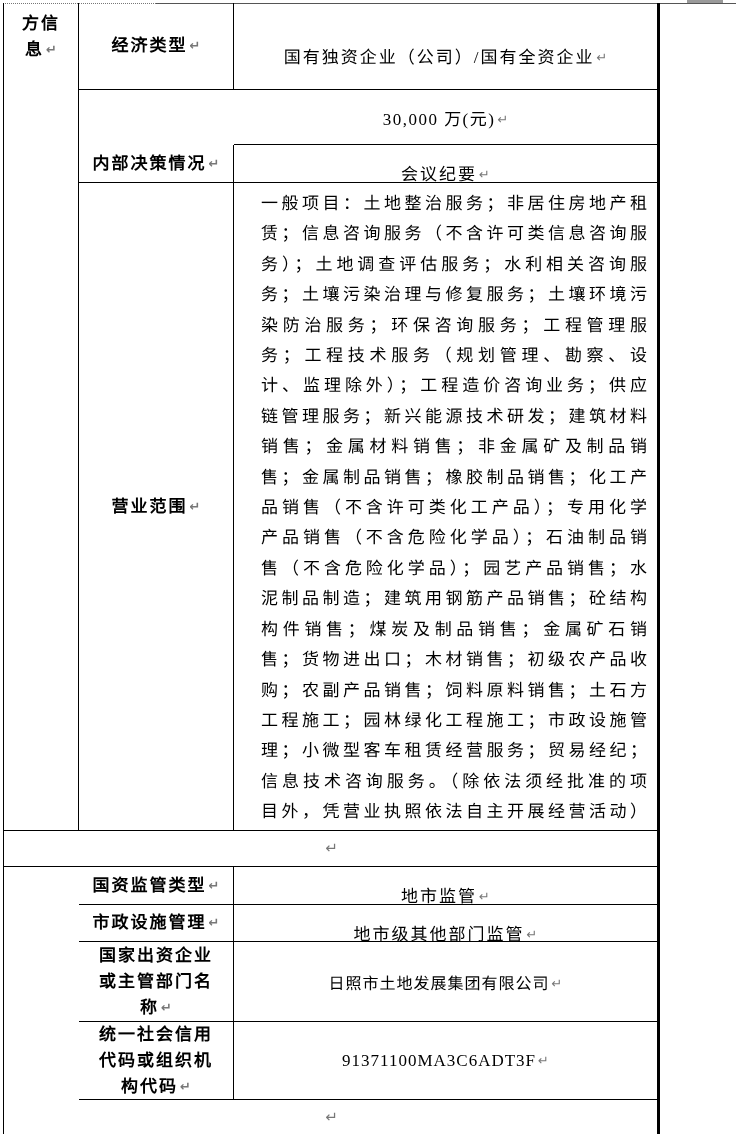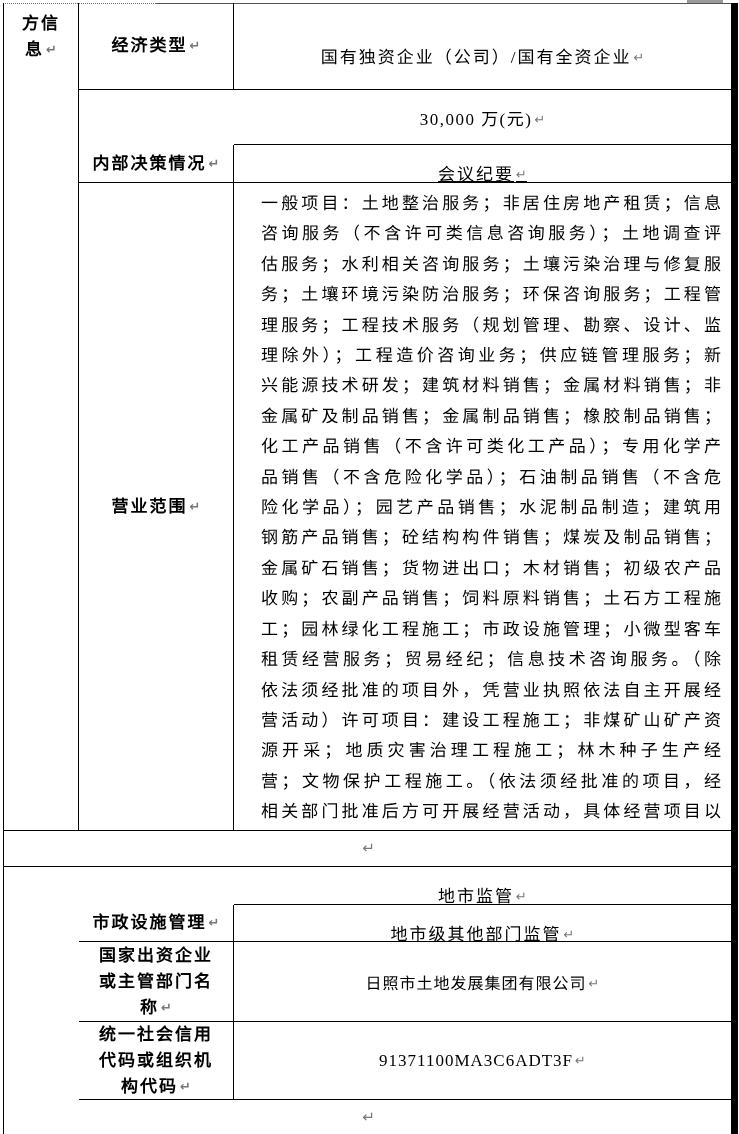--- a/index.html
+++ b/index.html
@@ -12,24 +12,24 @@
     overflow:hidden;
   }
   
   #top-dotted{position:absolute;left:3px;top:3px;width:153px;height:0;border-top:1px dotted #777;}
   #top-solid{position:absolute;left:156px;top:3px;width:580px;height:0;border-top:1px solid #555;}
   #top-gray{position:absolute;left:687px;top:0;width:36px;height:3px;background:#9a9a9a;}
 
   
   #tbl{
     position:absolute;left:3px;top:3px;
-    width:735px;height:1131px;
+    width:657px;height:1131px;
     box-sizing:border-box;
     border-left:1px solid #000;
-    border-right:7px solid #000000;
+    border-right:3px solid #000000;
     display:grid;
     grid-template-columns:75px 155px 1fr;
     grid-template-rows:87px 55px 38px 648px 36px 38px 37px 80px 78px 1fr;
   }
   .c{
     box-sizing:border-box;
     border-right:1px solid #000;
     border-bottom:1px solid #000;
     display:flex;flex-direction:column;justify-content:center;
     overflow:hidden;
@@ -97,36 +97,39 @@
       <div class="txt"><span>国有独资企业（公司）/国有全资企业</span><span class="pilcrow">↵</span></div>
     </div>
 
     <div class="c val-num last-col" style="grid-column:3;grid-row:2;">
       <div class="txt"><span>30,000 万(元)</span><span class="pilcrow">↵</span></div>
     </div>
 
     <div class="c lbl" style="grid-column:2;grid-row:3;justify-content:center;">
       <div class="txt"><span>内部决策情况</span><span class="pilcrow">↵</span></div>
     </div>
-    <div class="c val last-col" style="grid-column:3;grid-row:3;text-decoration:underline;">
+    <div class="c val last-col" style="grid-column:3;grid-row:3;">
       <div class="txt"><span>会议纪要</span><span class="pilcrow">↵</span></div>
     </div>
 
     <div class="c lbl" style="grid-column:2;grid-row:4;">
       <div class="txt"><span>营业范围</span><span class="pilcrow">↵</span></div>
     </div>
     <div class="c last-col" style="grid-column:3;grid-row:4;display:block;">
       <div class="biz"><span>一般项目：土地整治服务；非居住房地产租赁；信息咨询服务（不含许可类信息咨询服务）；土地调查评估服务；水利相关咨询服务；土壤污染治理与修复服务；土壤环境污染防治服务；环保咨询服务；工程管理服务；工程技术服务（规划管理、勘察、设计、监理除外）；工程造价咨询业务；供应链管理服务；新兴能源技术研发；建筑材料销售；金属材料销售；非金属矿及制品销售；金属制品销售；橡胶制品销售；化工产品销售（不含许可类化工产品）；专用化学产品销售（不含危险化学品）；石油制品销售（不含危险化学品）；园艺产品销售；水泥制品制造；建筑用钢筋产品销售；砼结构构件销售；煤炭及制品销售；金属矿石销售；货物进出口；木材销售；初级农产品收购；农副产品销售；饲料原料销售；土石方工程施工；园林绿化工程施工；市政设施管理；小微型客车租赁经营服务；贸易经纪；信息技术咨询服务。（除依法须经批准的项目外，凭营业执照依法自主开展经营活动）许可项目：建设工程施工；非煤矿山矿产资源开采；地质灾害治理工程施工；林木种子生产经营；文物保护工程施工。（依法须经批准的项目，经相关部门批准后方可开展经营活动，具体经营项目以相关部门批准文件或许可证件为准）</span><span class="pilcrow">↵</span></div>
     </div>
 
     <div class="c spacer-cell last-col" style="grid-row:5;">
       <div class="txt"><span class="pilcrow" style="font-size:15px;">↵</span></div>
     </div>
 
 
+    <div class="c lbl" style="grid-column:2;grid-row:6;">
+      <div class="txt"><span>国资监管类型</span><span class="pilcrow">↵</span></div>
+    </div>
     <div class="c val last-col" style="grid-column:3;grid-row:6;">
       <div class="txt"><span>地市监管</span><span class="pilcrow">↵</span></div>
     </div>
 
     <div class="c lbl" style="grid-column:2;grid-row:7;">
       <div class="txt"><span>市政设施管理</span><span class="pilcrow">↵</span></div>
     </div>
     <div class="c val last-col" style="grid-column:3;grid-row:7;">
       <div class="txt"><span>地市级其他部门监管</span><span class="pilcrow">↵</span></div>
     </div>

